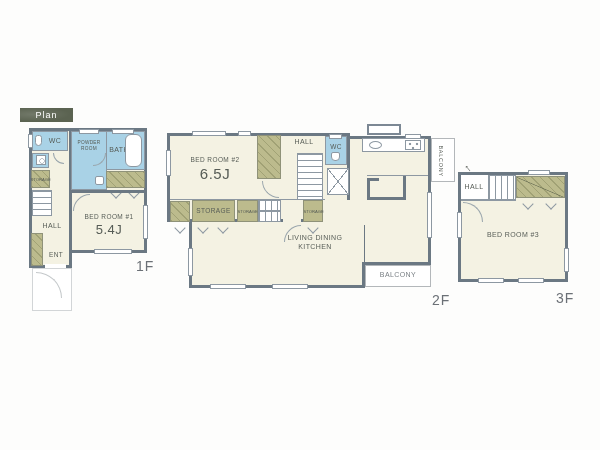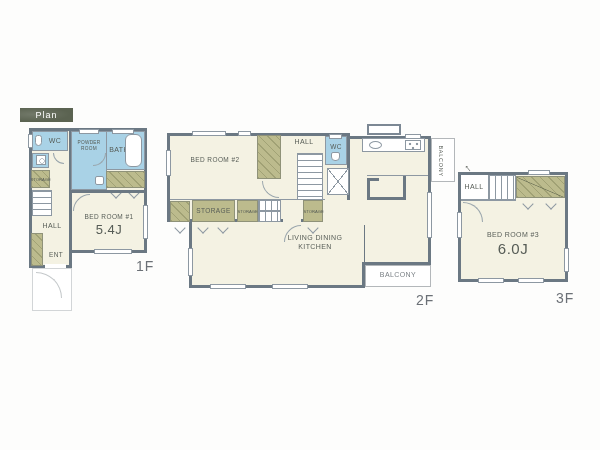--- a/index.html
+++ b/index.html
@@ -103,20 +103,21 @@
   <div class="blk" style="left:347px;top:136px;width:84px;height:129px;"></div>
   <div class="blk" style="left:189px;top:219px;width:176px;height:69px;"></div>
 
   <div class="patch" style="left:345px;top:200px;width:8px;height:20px;"></div>
   <div class="patch" style="left:323px;top:219px;width:42px;height:6px;"></div>
   <div class="patch" style="left:345px;top:222px;width:19px;height:44px;"></div>
   <div class="wall" style="left:362px;top:262px;width:69px;height:3px;"></div>
   <div class="wall" style="left:362px;top:262px;width:3px;height:26px;"></div>
 
   <div class="lbl" style="left:173px;top:156px;width:84px;font-size:6.5px;">BED ROOM #2</div>
+  <div class="big" style="left:173px;top:165px;width:84px;font-size:15px;">6.5J</div>
   <div class="closet" style="left:257px;top:135px;width:24px;height:44px;"></div>
   <div class="arc arc-bl" style="left:262px;top:181px;width:17px;height:17px;"></div>
 
   <div class="lbl" style="left:287px;top:138px;width:34px;">HALL</div>
   <div class="stairsV" style="left:297px;top:153px;width:26px;height:47px;"></div>
   <div class="stairsH" style="left:258px;top:200px;width:23px;height:22px;background-image:repeating-linear-gradient(to right,var(--thin) 0 1px,transparent 1px 6px),linear-gradient(to bottom,transparent 47%,var(--thin) 47% 53%,transparent 53%);"></div>
   <div class="wet" style="left:325px;top:136px;width:22px;height:29px;"></div>
   <div class="lbl" style="left:321px;top:143px;width:30px;font-size:6.5px;">WC</div>
   <div class="fix" style="left:331px;top:152px;width:9px;height:9px;border-radius:2px 2px 4px 4px;"></div>
   <div class="void" style="left:327px;top:168px;width:22px;height:27px;"></div>
@@ -157,34 +158,33 @@
 
   <div class="win" style="left:192px;top:131px;width:34px;height:5px;"></div>
   <div class="win" style="left:238px;top:131px;width:13px;height:5px;"></div>
   <div class="win" style="left:166px;top:150px;width:5px;height:26px;"></div>
   <div class="win" style="left:188px;top:248px;width:5px;height:28px;"></div>
   <div class="win" style="left:210px;top:284px;width:36px;height:5px;"></div>
   <div class="win" style="left:272px;top:284px;width:36px;height:5px;"></div>
   <div class="win" style="left:427px;top:192px;width:5px;height:46px;"></div>
   <div class="win" style="left:405px;top:134px;width:16px;height:5px;"></div>
   <div class="win" style="left:329px;top:134px;width:13px;height:5px;"></div>
-  <div class="fl" style="left:416px;top:292px;">2F</div>
+  <div class="fl" style="left:432px;top:292px;">2F</div>
 
   <div class="blk" style="left:458px;top:172px;width:110px;height:110px;"></div>
   <div style="left:461px;top:175px;width:27px;height:25px;background:#fff;border:none;"></div>
   <div class="lbl" style="left:459px;top:183px;width:30px;">HALL</div>
   <div class="stairsH" style="left:488px;top:175px;width:28px;height:25px;"></div>
   <div class="closet" style="left:516px;top:176px;width:49px;height:22px;background-image:repeating-linear-gradient(45deg,rgba(90,95,55,.28) 0 1px,transparent 1px 6px),linear-gradient(to right top,transparent 47%,#777b5e 49%,transparent 51%);"></div>
   <div class="tline" style="left:461px;top:199px;width:55px;height:2px;"></div>
   <div class="v" style="left:524px;top:200px;"></div>
   <div class="v" style="left:547px;top:200px;"></div>
   <div class="arc arc-tr" style="left:463px;top:202px;width:20px;height:20px;"></div>
   <div style="left:464px;top:158px;width:16px;height:14px;border:none;font-size:11px;color:#5a5f58;transform:rotate(-40deg);">↑</div>
   <div class="lbl" style="left:468px;top:231px;width:90px;">BED ROOM #3</div>
-  <div class="big" style="left:468px;top:240px;width:90px;font-size:15px;">6.0J</div>
 
   <div class="win" style="left:528px;top:170px;width:22px;height:5px;"></div>
   <div class="win" style="left:457px;top:212px;width:5px;height:26px;"></div>
   <div class="win" style="left:478px;top:278px;width:26px;height:5px;"></div>
   <div class="win" style="left:518px;top:278px;width:26px;height:5px;"></div>
   <div class="win" style="left:564px;top:248px;width:5px;height:24px;"></div>
   <div class="fl" style="left:556px;top:290px;">3F</div>
 
 </div>
 

